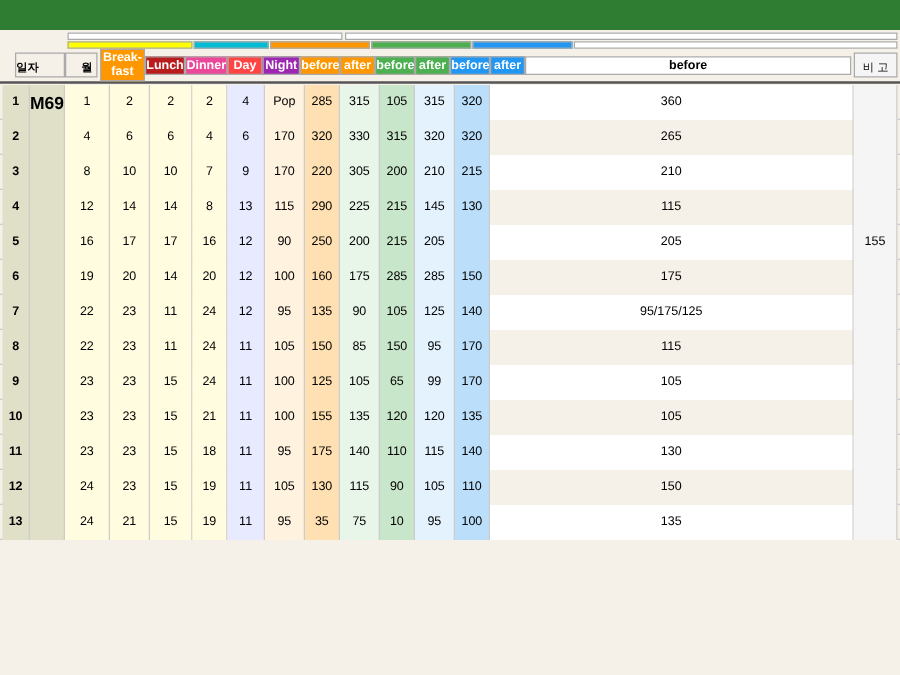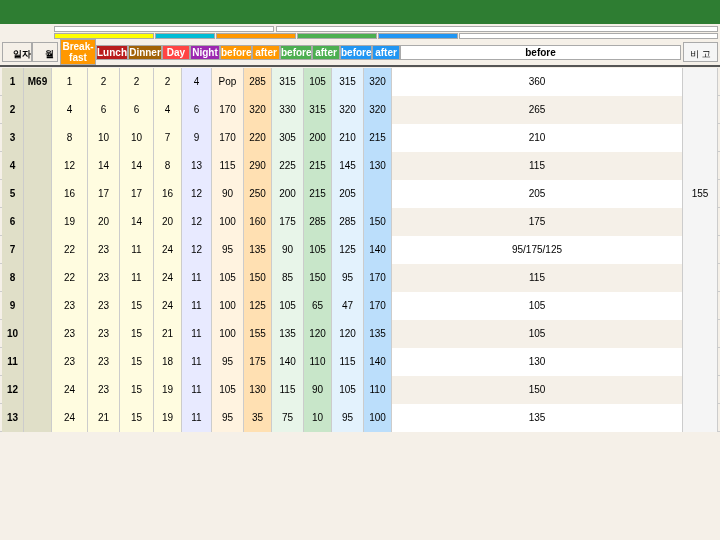--- a/index.html
+++ b/index.html
@@ -149,21 +149,21 @@
     .sub-header {
       text-align: center;
       font-weight: bold;
       font-size: 10px;
       padding: 1px 0;
       border: 1px solid #aaa;
     }
 
     .sh-breakfast { background: #ff9800; color: white; width: 36px; margin: 0 0 0 2px; }
     .sh-lunch { background: #b91c1c; color: white; width: 32px; }
-    .sh-dinner { background: #a16207; color: white; width: 34px; }
+    .sh-dinner { background: #ec4899; color: white; width: 34px; }
     .sh-day { background: #ff4444; color: white; width: 28px; }
     .sh-night { background: #9c27b0; color: white; width: 30px; }
     .sh-bf-before { background: #ff9800; color: white; width: 32px; }
     .sh-bf-after { background: #ff9800; color: white; width: 28px; }
     .sh-l-before { background: #4caf50; color: white; width: 32px; }
     .sh-l-after { background: #4caf50; color: white; width: 28px; }
     .sh-d-before { background: #2196f3; color: white; width: 32px; }
     .sh-d-after { background: #2196f3; color: white; width: 28px; }
     .sh-bt-before { background: white; color: black; flex: 1; margin-right: 2px; }
 
@@ -193,42 +193,42 @@
     <div style="width:52px;"></div>
     <div class="bolus-cell"></div>
     <div class="basal-cell"></div>
     <div class="bg-breakfast-cell"></div>
     <div class="bg-lunch-cell"></div>
     <div class="bg-dinner-cell"></div>
     <div class="bg-bedtime-cell"></div>
   </div>
 
   <div class="header-row3" style="display:flex; align-items:center; margin-bottom:1px;">
-    <div style="width:30px; text-align:right; font-size:9px; font-weight:bold; border:1px solid #aaa; padding:1px 0; height:20px; line-height:20px; margin-left:2px;">일자</div>
+    <div style="width:40px; text-align:left; font-size:9px; font-weight:bold; border:1px solid #aaa; padding:1px 0; height:20px; line-height:20px; margin-left:12px;">일자</div>
     <div style="width:22px; text-align:center; font-size:9px; font-weight:bold; border:1px solid #aaa; padding:1px 12px; height:20px; line-height:20px;">월일</div>
     <div class="sub-header sh-breakfast">Break-fast</div>
     <div class="sub-header sh-lunch">Lunch</div>
     <div class="sub-header sh-dinner">Dinner</div>
     <div class="sub-header sh-day">Day</div>
     <div class="sub-header sh-night">Night</div>
     <div class="sub-header sh-bf-before">before</div>
     <div class="sub-header sh-bf-after">after</div>
     <div class="sub-header sh-l-before">before</div>
     <div class="sub-header sh-l-after">after</div>
     <div class="sub-header sh-d-before">before</div>
     <div class="sub-header sh-d-after">after</div>
     <div class="sub-header sh-bt-before">before</div>
     <div style="width:35px; text-align:center; font-size:9px; border:1px solid #aaa; padding:1px 0; height:20px; line-height:20px; margin-right:2px; background:#f5f5f5;">비 고</div>
   </div>
 
   <div class="table-wrapper">
     <div id="data-rows-container">
         <div style="display: flex; align-items: center; height: 28px; border-bottom: 1px solid rgb(204, 204, 204);">
           <div style="text-align: center; font-size: 10px; border-right: 1px solid rgb(204, 204, 204); height: 28px; line-height: 28px; overflow: hidden; min-width: 22px; width: 22px; background: rgb(224, 223, 200); font-weight: bold; margin-left: 2px;">1</div>
-          <div style="text-align: center; font-size: 10px; border-right: 1px solid rgb(204, 204, 204); height: 28px; line-height: 28px; overflow: hidden; min-width: 28px; width: 28px; background: rgb(224, 223, 200); font-weight: bold;">M69</div>
+          <div style="text-align: center; font-size: 14px; border-right: 1px solid rgb(204, 204, 204); height: 28px; line-height: 28px; overflow: hidden; min-width: 28px; width: 28px; background: rgb(224, 223, 200); font-weight: bold;">M69</div>
           <div style="text-align: center; font-size: 10px; border-right: 1px solid rgb(204, 204, 204); height: 28px; line-height: 28px; overflow: hidden; min-width: 36px; width: 36px; background: rgb(255, 252, 224);">1</div>
           <div style="text-align: center; font-size: 10px; border-right: 1px solid rgb(204, 204, 204); height: 28px; line-height: 28px; overflow: hidden; min-width: 32px; width: 32px; background: rgb(255, 252, 224);">2</div>
           <div style="text-align: center; font-size: 10px; border-right: 1px solid rgb(204, 204, 204); height: 28px; line-height: 28px; overflow: hidden; min-width: 34px; width: 34px; background: rgb(255, 252, 224);">2</div>
           <div style="text-align: center; font-size: 10px; border-right: 1px solid rgb(204, 204, 204); height: 28px; line-height: 28px; overflow: hidden; min-width: 28px; width: 28px; background: rgb(255, 252, 224);">2</div>
           <div style="text-align: center; font-size: 10px; border-right: 1px solid rgb(204, 204, 204); height: 28px; line-height: 28px; overflow: hidden; min-width: 30px; width: 30px; background: rgb(232, 234, 255);">4</div>
           <div style="text-align: center; font-size: 10px; border-right: 1px solid rgb(204, 204, 204); height: 28px; line-height: 28px; overflow: hidden; min-width: 32px; width: 32px; background: rgb(255, 243, 224);">Pop</div>
           <div style="text-align: center; font-size: 10px; border-right: 1px solid rgb(204, 204, 204); height: 28px; line-height: 28px; overflow: hidden; min-width: 28px; width: 28px; background: rgb(255, 224, 178);">285</div>
           <div style="text-align: center; font-size: 10px; border-right: 1px solid rgb(204, 204, 204); height: 28px; line-height: 28px; overflow: hidden; min-width: 32px; width: 32px; background: rgb(232, 245, 233);">315</div>
           <div style="text-align: center; font-size: 10px; border-right: 1px solid rgb(204, 204, 204); height: 28px; line-height: 28px; overflow: hidden; min-width: 28px; width: 28px; background: rgb(200, 230, 201);">105</div>
           <div style="text-align: center; font-size: 10px; border-right: 1px solid rgb(204, 204, 204); height: 28px; line-height: 28px; overflow: hidden; min-width: 32px; width: 32px; background: rgb(227, 242, 253);">315</div>
@@ -360,21 +360,21 @@
           <div style="text-align: center; font-size: 10px; border-right: 1px solid rgb(204, 204, 204); height: 28px; line-height: 28px; overflow: hidden; min-width: 28px; width: 28px; background: rgb(224, 223, 200); font-weight: bold;"></div>
           <div style="text-align: center; font-size: 10px; border-right: 1px solid rgb(204, 204, 204); height: 28px; line-height: 28px; overflow: hidden; min-width: 36px; width: 36px; background: rgb(255, 252, 224);">23</div>
           <div style="text-align: center; font-size: 10px; border-right: 1px solid rgb(204, 204, 204); height: 28px; line-height: 28px; overflow: hidden; min-width: 32px; width: 32px; background: rgb(255, 252, 224);">23</div>
           <div style="text-align: center; font-size: 10px; border-right: 1px solid rgb(204, 204, 204); height: 28px; line-height: 28px; overflow: hidden; min-width: 34px; width: 34px; background: rgb(255, 252, 224);">15</div>
           <div style="text-align: center; font-size: 10px; border-right: 1px solid rgb(204, 204, 204); height: 28px; line-height: 28px; overflow: hidden; min-width: 28px; width: 28px; background: rgb(255, 252, 224);">24</div>
           <div style="text-align: center; font-size: 10px; border-right: 1px solid rgb(204, 204, 204); height: 28px; line-height: 28px; overflow: hidden; min-width: 30px; width: 30px; background: rgb(232, 234, 255);">11</div>
           <div style="text-align: center; font-size: 10px; border-right: 1px solid rgb(204, 204, 204); height: 28px; line-height: 28px; overflow: hidden; min-width: 32px; width: 32px; background: rgb(255, 243, 224);">100</div>
           <div style="text-align: center; font-size: 10px; border-right: 1px solid rgb(204, 204, 204); height: 28px; line-height: 28px; overflow: hidden; min-width: 28px; width: 28px; background: rgb(255, 224, 178);">125</div>
           <div style="text-align: center; font-size: 10px; border-right: 1px solid rgb(204, 204, 204); height: 28px; line-height: 28px; overflow: hidden; min-width: 32px; width: 32px; background: rgb(232, 245, 233);">105</div>
           <div style="text-align: center; font-size: 10px; border-right: 1px solid rgb(204, 204, 204); height: 28px; line-height: 28px; overflow: hidden; min-width: 28px; width: 28px; background: rgb(200, 230, 201);">65</div>
-          <div style="text-align: center; font-size: 10px; border-right: 1px solid rgb(204, 204, 204); height: 28px; line-height: 28px; overflow: hidden; min-width: 32px; width: 32px; background: rgb(227, 242, 253);">47</div>
+          <div style="text-align: center; font-size: 10px; border-right: 1px solid rgb(204, 204, 204); height: 28px; line-height: 28px; overflow: hidden; min-width: 32px; width: 32px; background: rgb(227, 242, 253);">99</div>
           <div style="text-align: center; font-size: 10px; border-right: 1px solid rgb(204, 204, 204); height: 28px; line-height: 28px; overflow: hidden; min-width: 28px; width: 28px; background: rgb(187, 222, 251);">170</div>
           <div style="text-align: center; font-size: 10px; border-right: 1px solid rgb(204, 204, 204); height: 28px; line-height: 28px; overflow: hidden; flex: 1 1 0%; background: rgb(255, 255, 255);">105</div>
           <div style="text-align: center; font-size: 10px; border-right: 1px solid rgb(204, 204, 204); height: 28px; line-height: 28px; overflow: hidden; min-width: 35px; width: 35px; background: rgb(245, 245, 245); margin-right: 2px;"></div>
         </div>
         <div style="display: flex; align-items: center; height: 28px; border-bottom: 1px solid rgb(204, 204, 204);">
           <div style="text-align: center; font-size: 10px; border-right: 1px solid rgb(204, 204, 204); height: 28px; line-height: 28px; overflow: hidden; min-width: 22px; width: 22px; background: rgb(224, 223, 200); font-weight: bold; margin-left: 2px;">10</div>
           <div style="text-align: center; font-size: 10px; border-right: 1px solid rgb(204, 204, 204); height: 28px; line-height: 28px; overflow: hidden; min-width: 28px; width: 28px; background: rgb(224, 223, 200); font-weight: bold;"></div>
           <div style="text-align: center; font-size: 10px; border-right: 1px solid rgb(204, 204, 204); height: 28px; line-height: 28px; overflow: hidden; min-width: 36px; width: 36px; background: rgb(255, 252, 224);">23</div>
           <div style="text-align: center; font-size: 10px; border-right: 1px solid rgb(204, 204, 204); height: 28px; line-height: 28px; overflow: hidden; min-width: 32px; width: 32px; background: rgb(255, 252, 224);">23</div>
           <div style="text-align: center; font-size: 10px; border-right: 1px solid rgb(204, 204, 204); height: 28px; line-height: 28px; overflow: hidden; min-width: 34px; width: 34px; background: rgb(255, 252, 224);">15</div>

